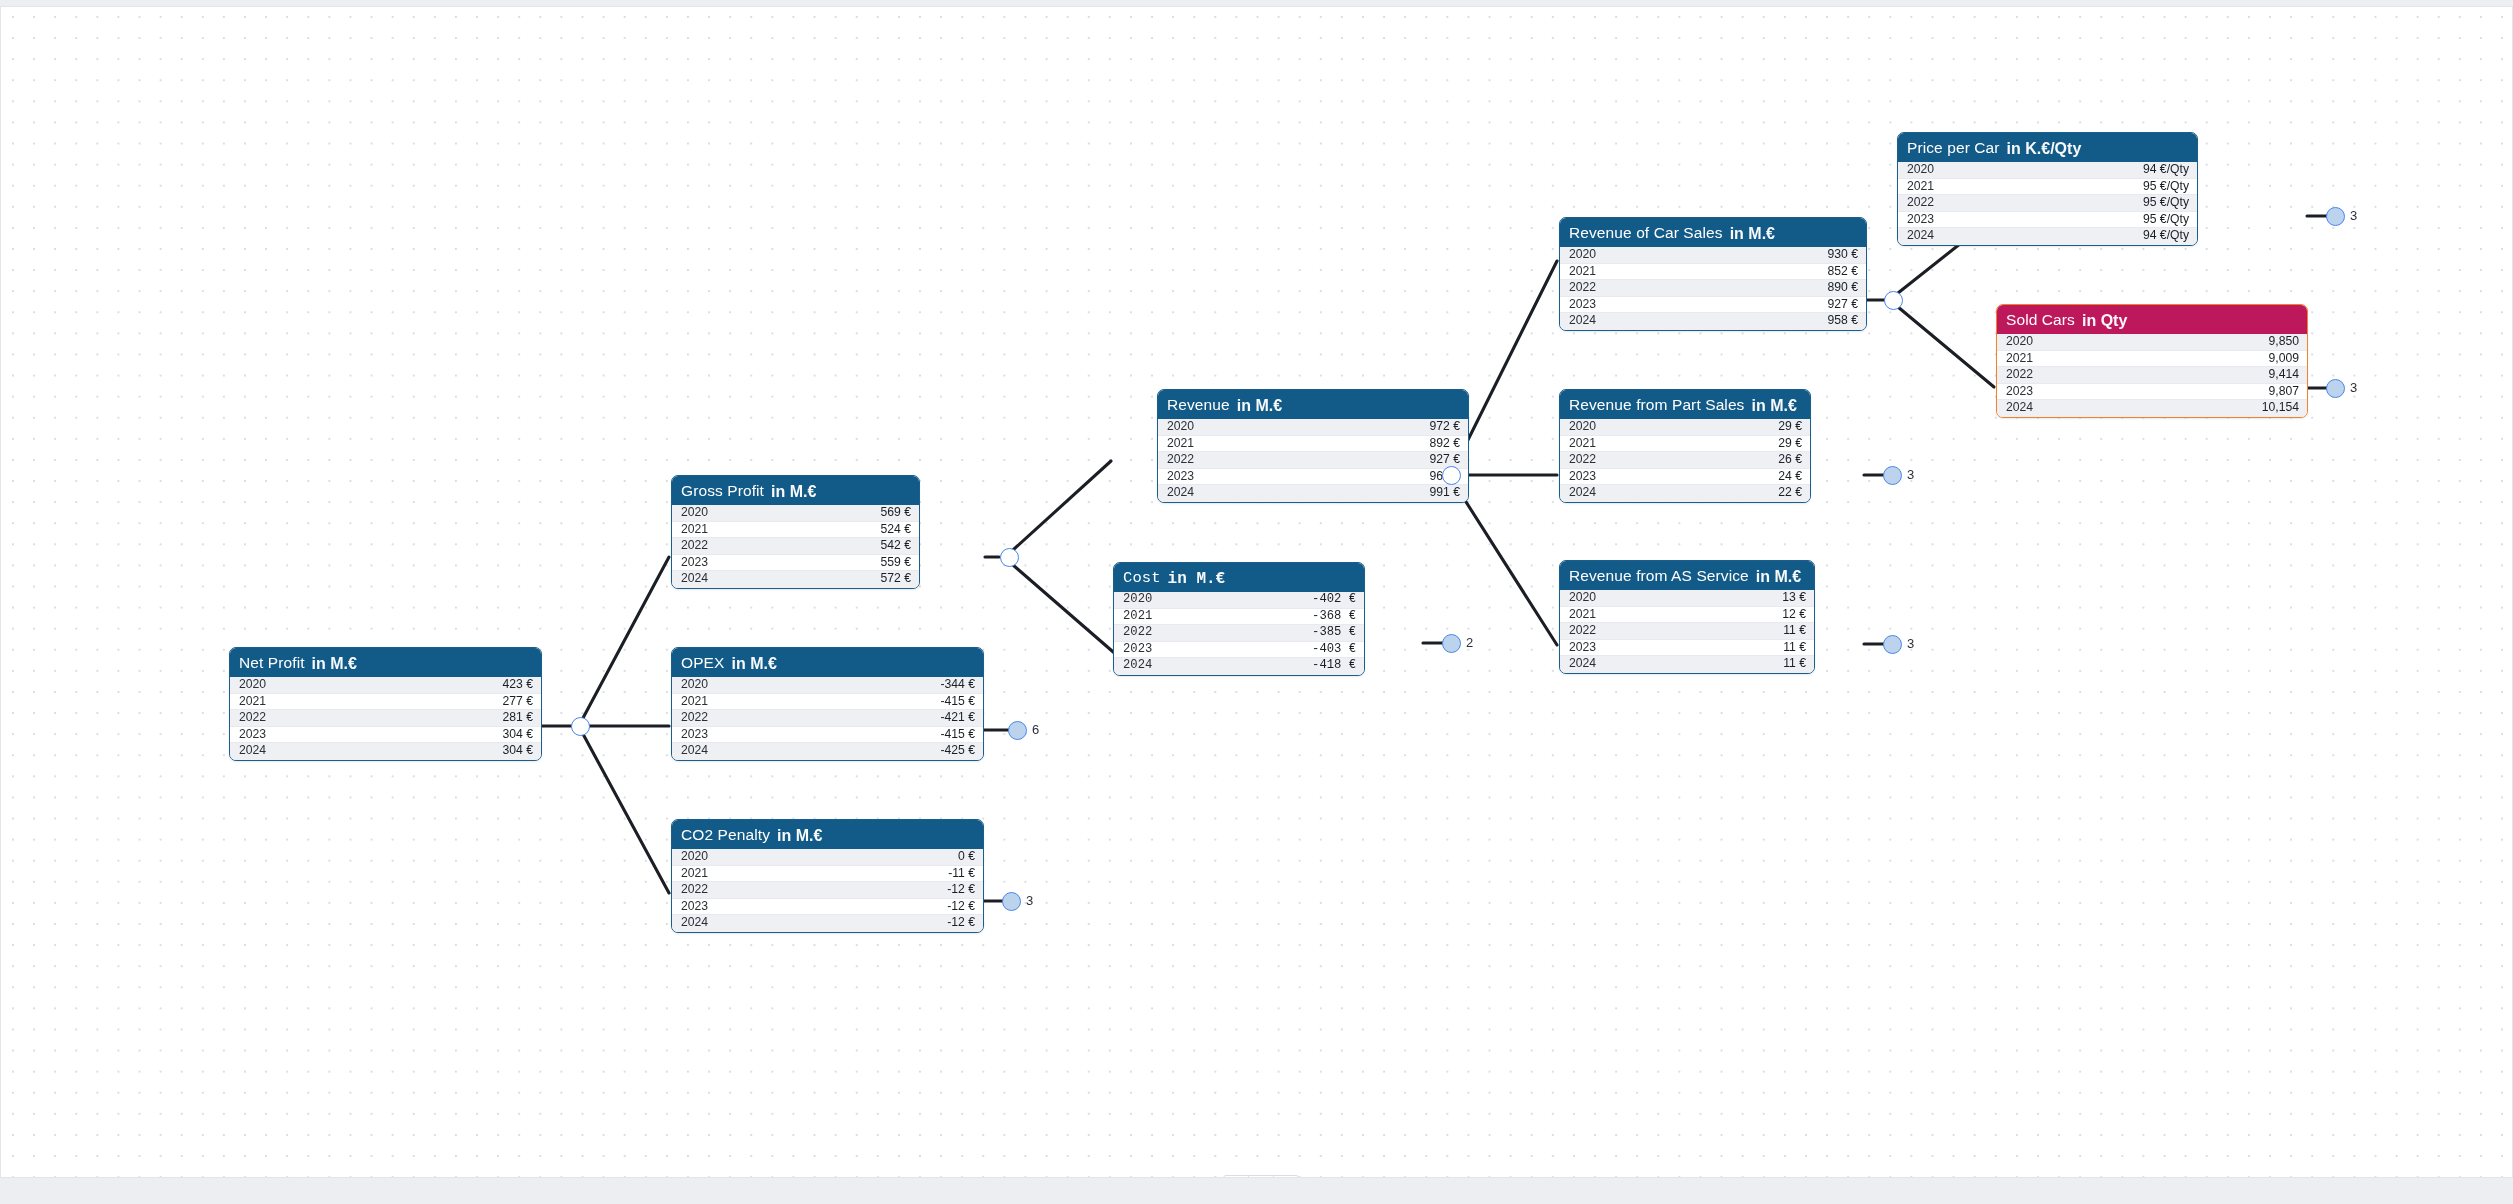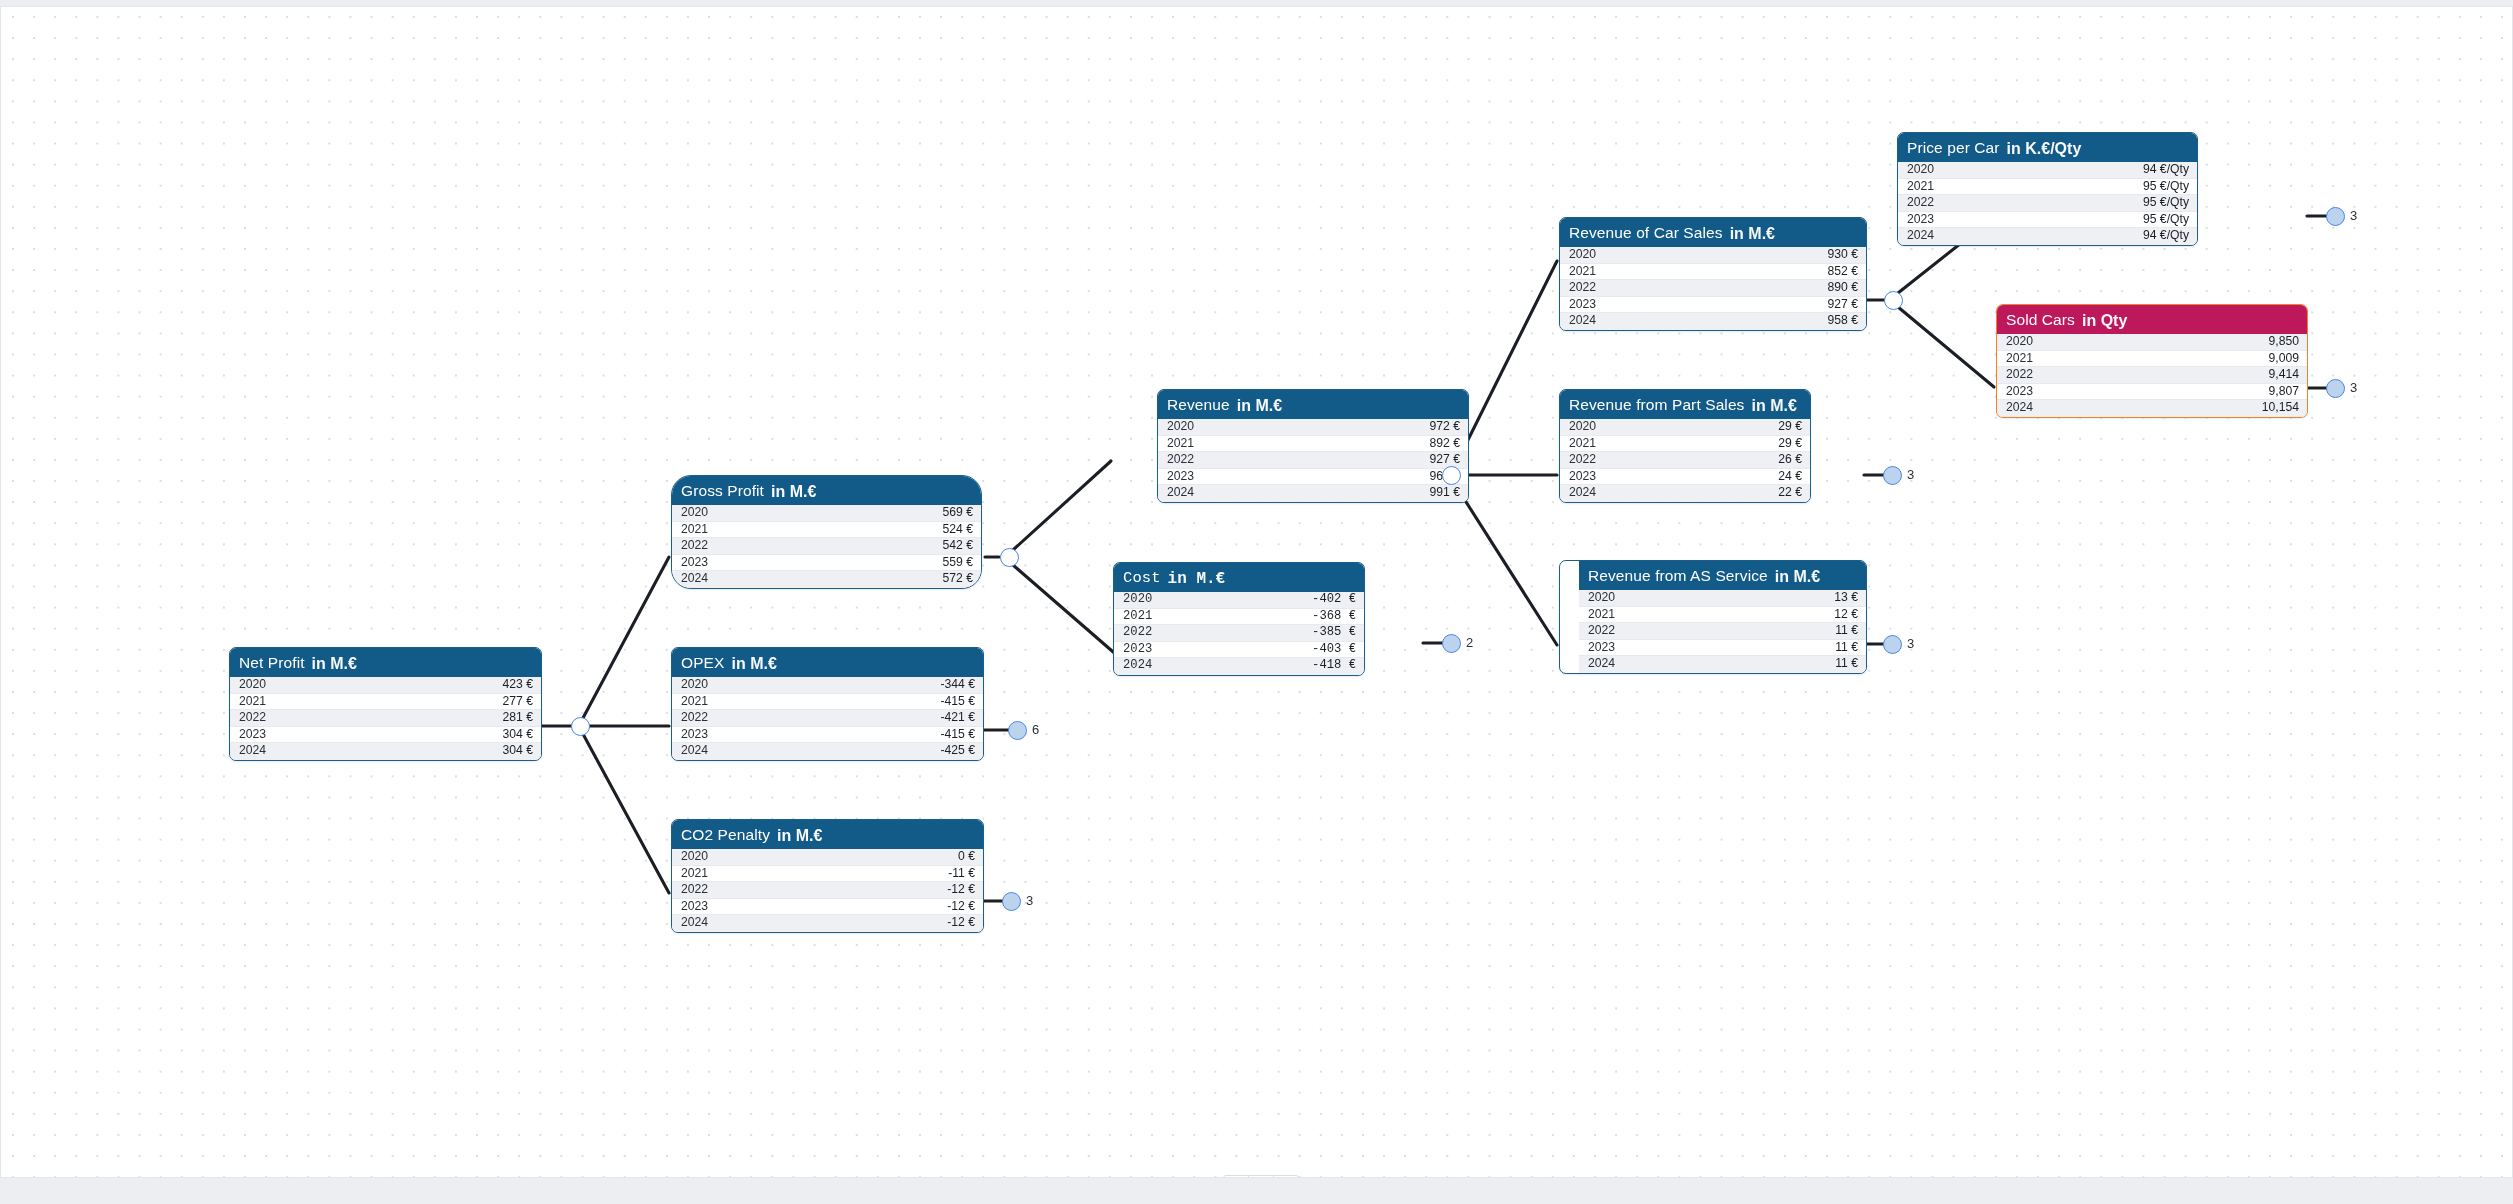--- a/index.html
+++ b/index.html
@@ -168,21 +168,21 @@
       <div class="row">
           <span class="k">2023</span>
           <span class="v">304 €</span>
         </div>
       <div class="row">
           <span class="k">2024</span>
           <span class="v">304 €</span>
         </div>
     </div>
 
-    <div class="card" style="left:670px; top:468px; width:311px;border-radius:20px;">
+    <div class="card" style="left:670px; top:468px; width:249px;">
       <div class="card-header">
         <span class="card-title">Gross Profit</span>
         <span class="card-unit">in M.€</span>
       </div>
       <div class="row">
           <span class="k">2020</span>
           <span class="v">569 €</span>
         </div>
       <div class="row">
           <span class="k">2021</span>
@@ -357,21 +357,21 @@
       <div class="row">
           <span class="k">2023</span>
           <span class="v">24 €</span>
         </div>
       <div class="row">
           <span class="k">2024</span>
           <span class="v">22 €</span>
         </div>
     </div>
 
-    <div class="card" style="left:1558px; top:553px; width:308px;padding-left:19px;">
+    <div class="card" style="left:1558px; top:553px; width:256px;">
       <div class="card-header">
         <span class="card-title">Revenue from AS Service</span>
         <span class="card-unit">in M.€</span>
       </div>
       <div class="row">
           <span class="k">2020</span>
           <span class="v">13 €</span>
         </div>
       <div class="row">
           <span class="k">2021</span>

